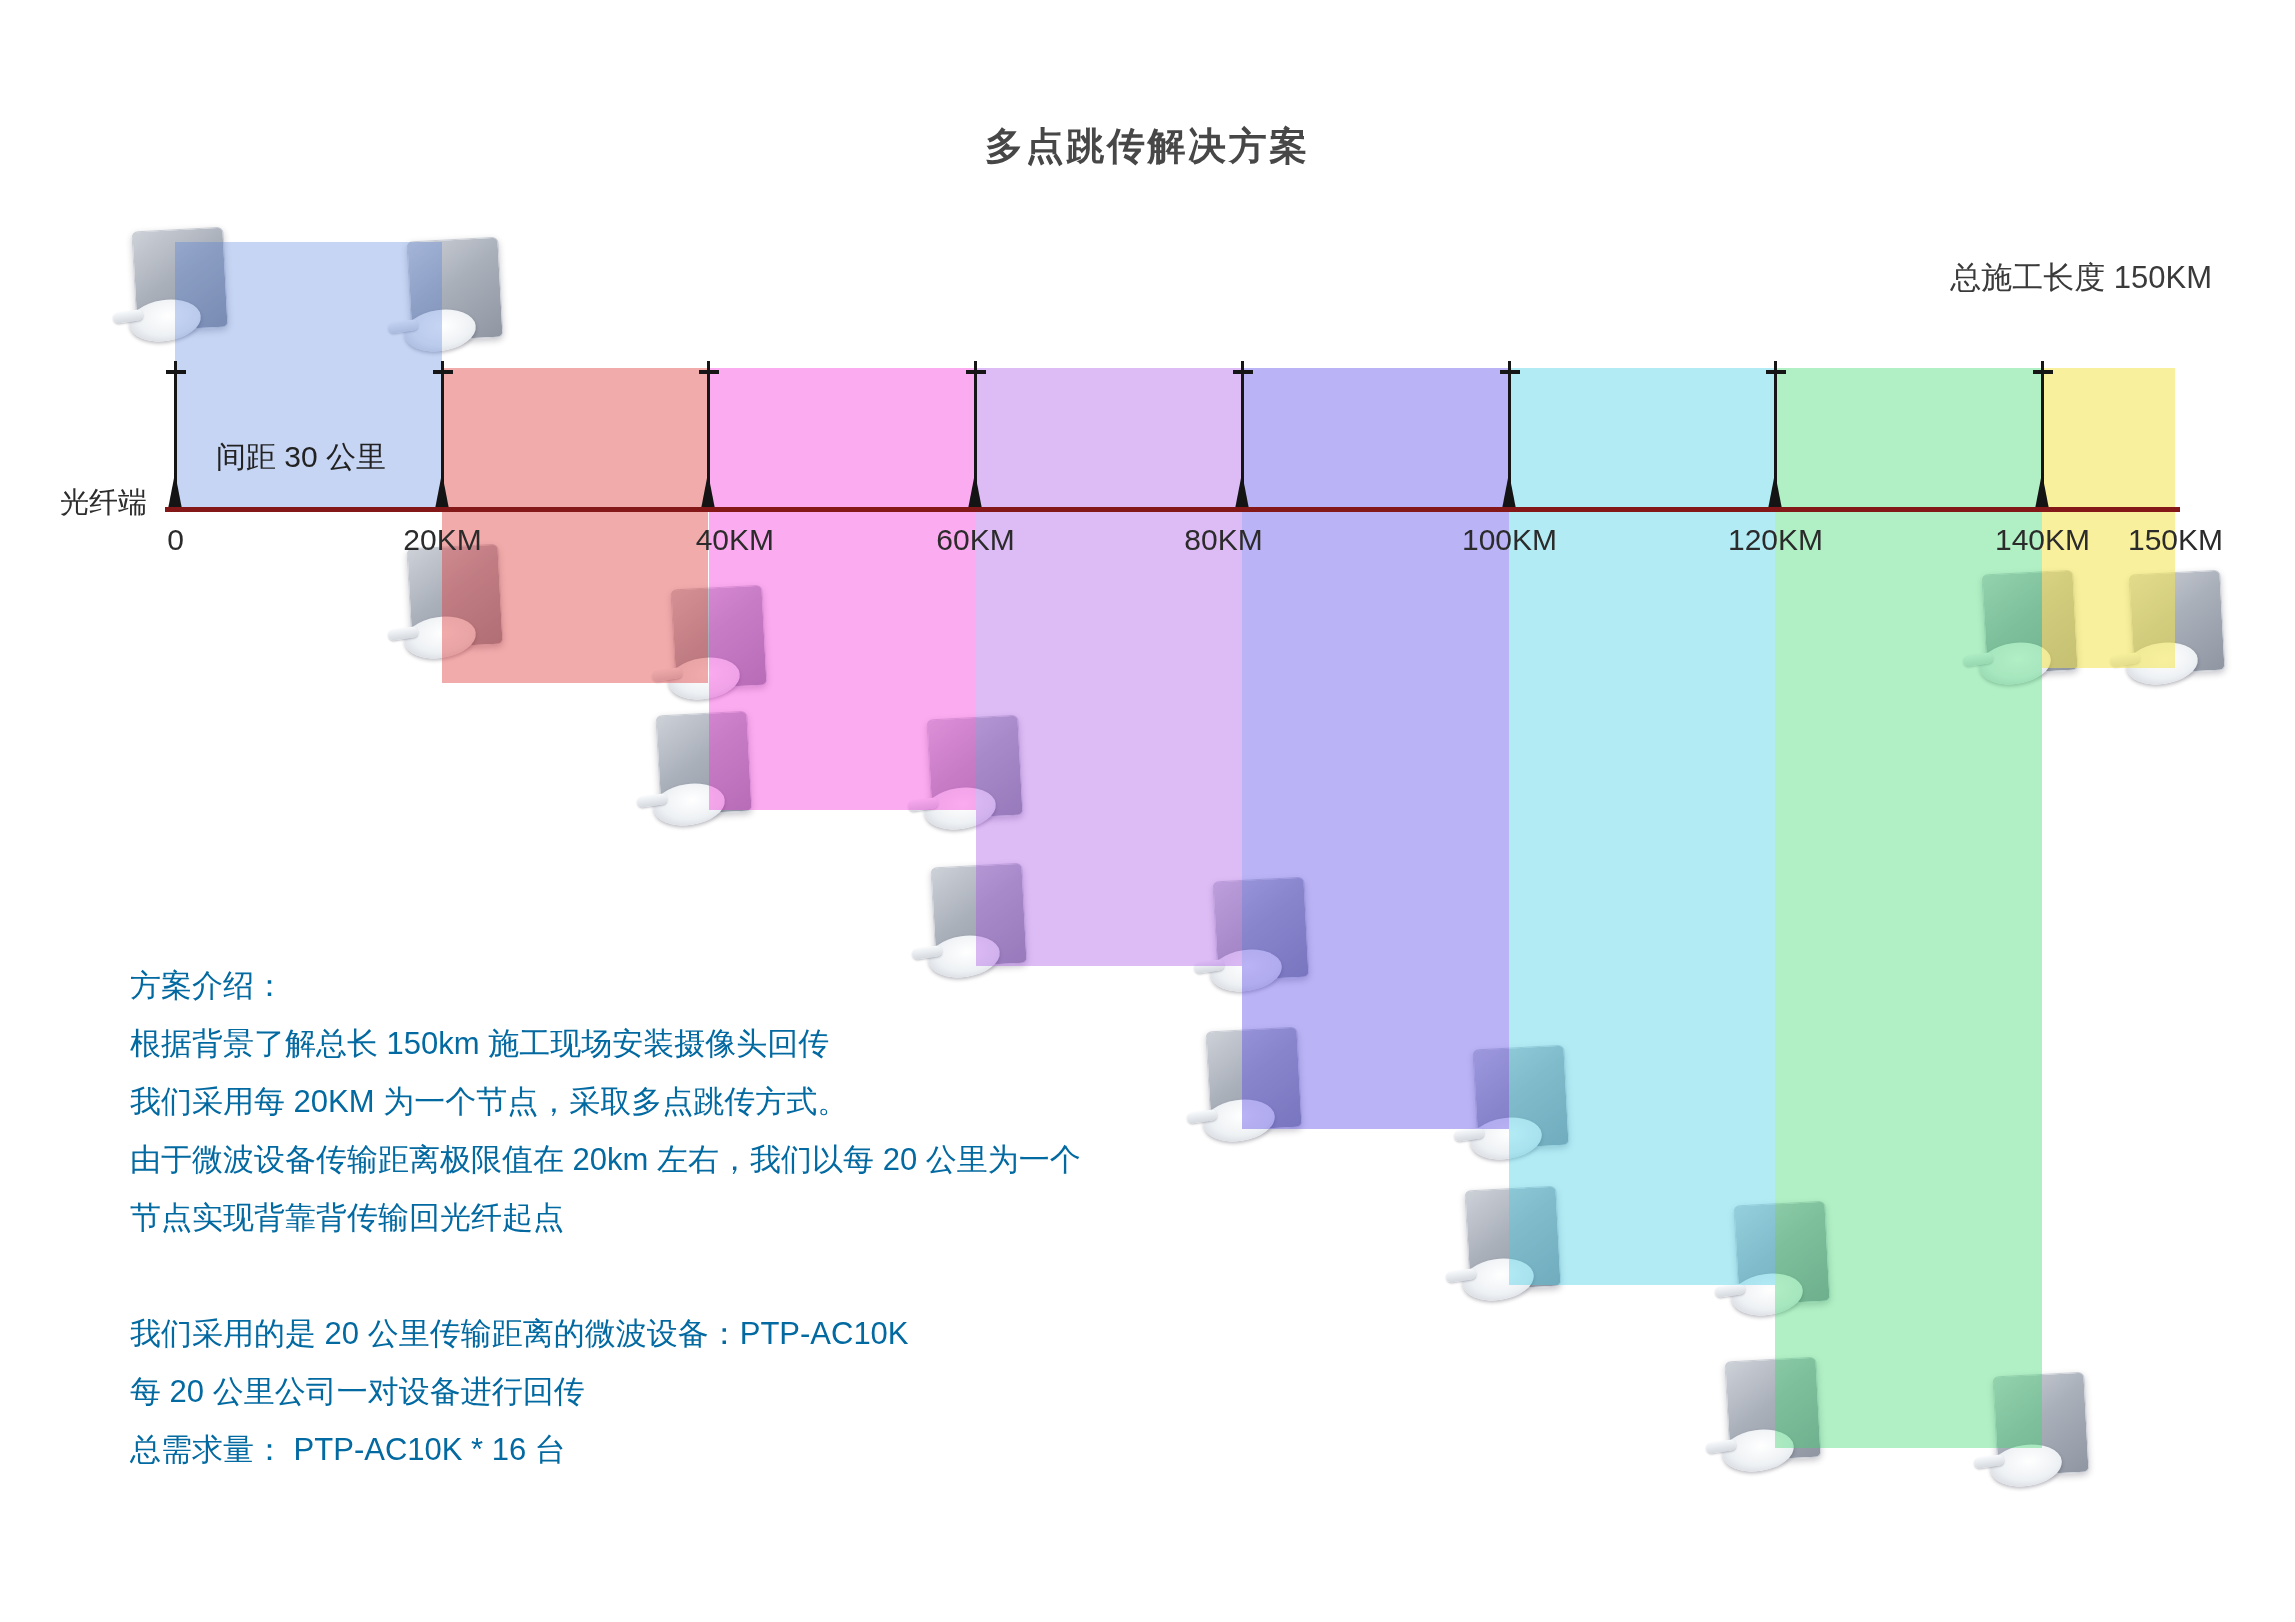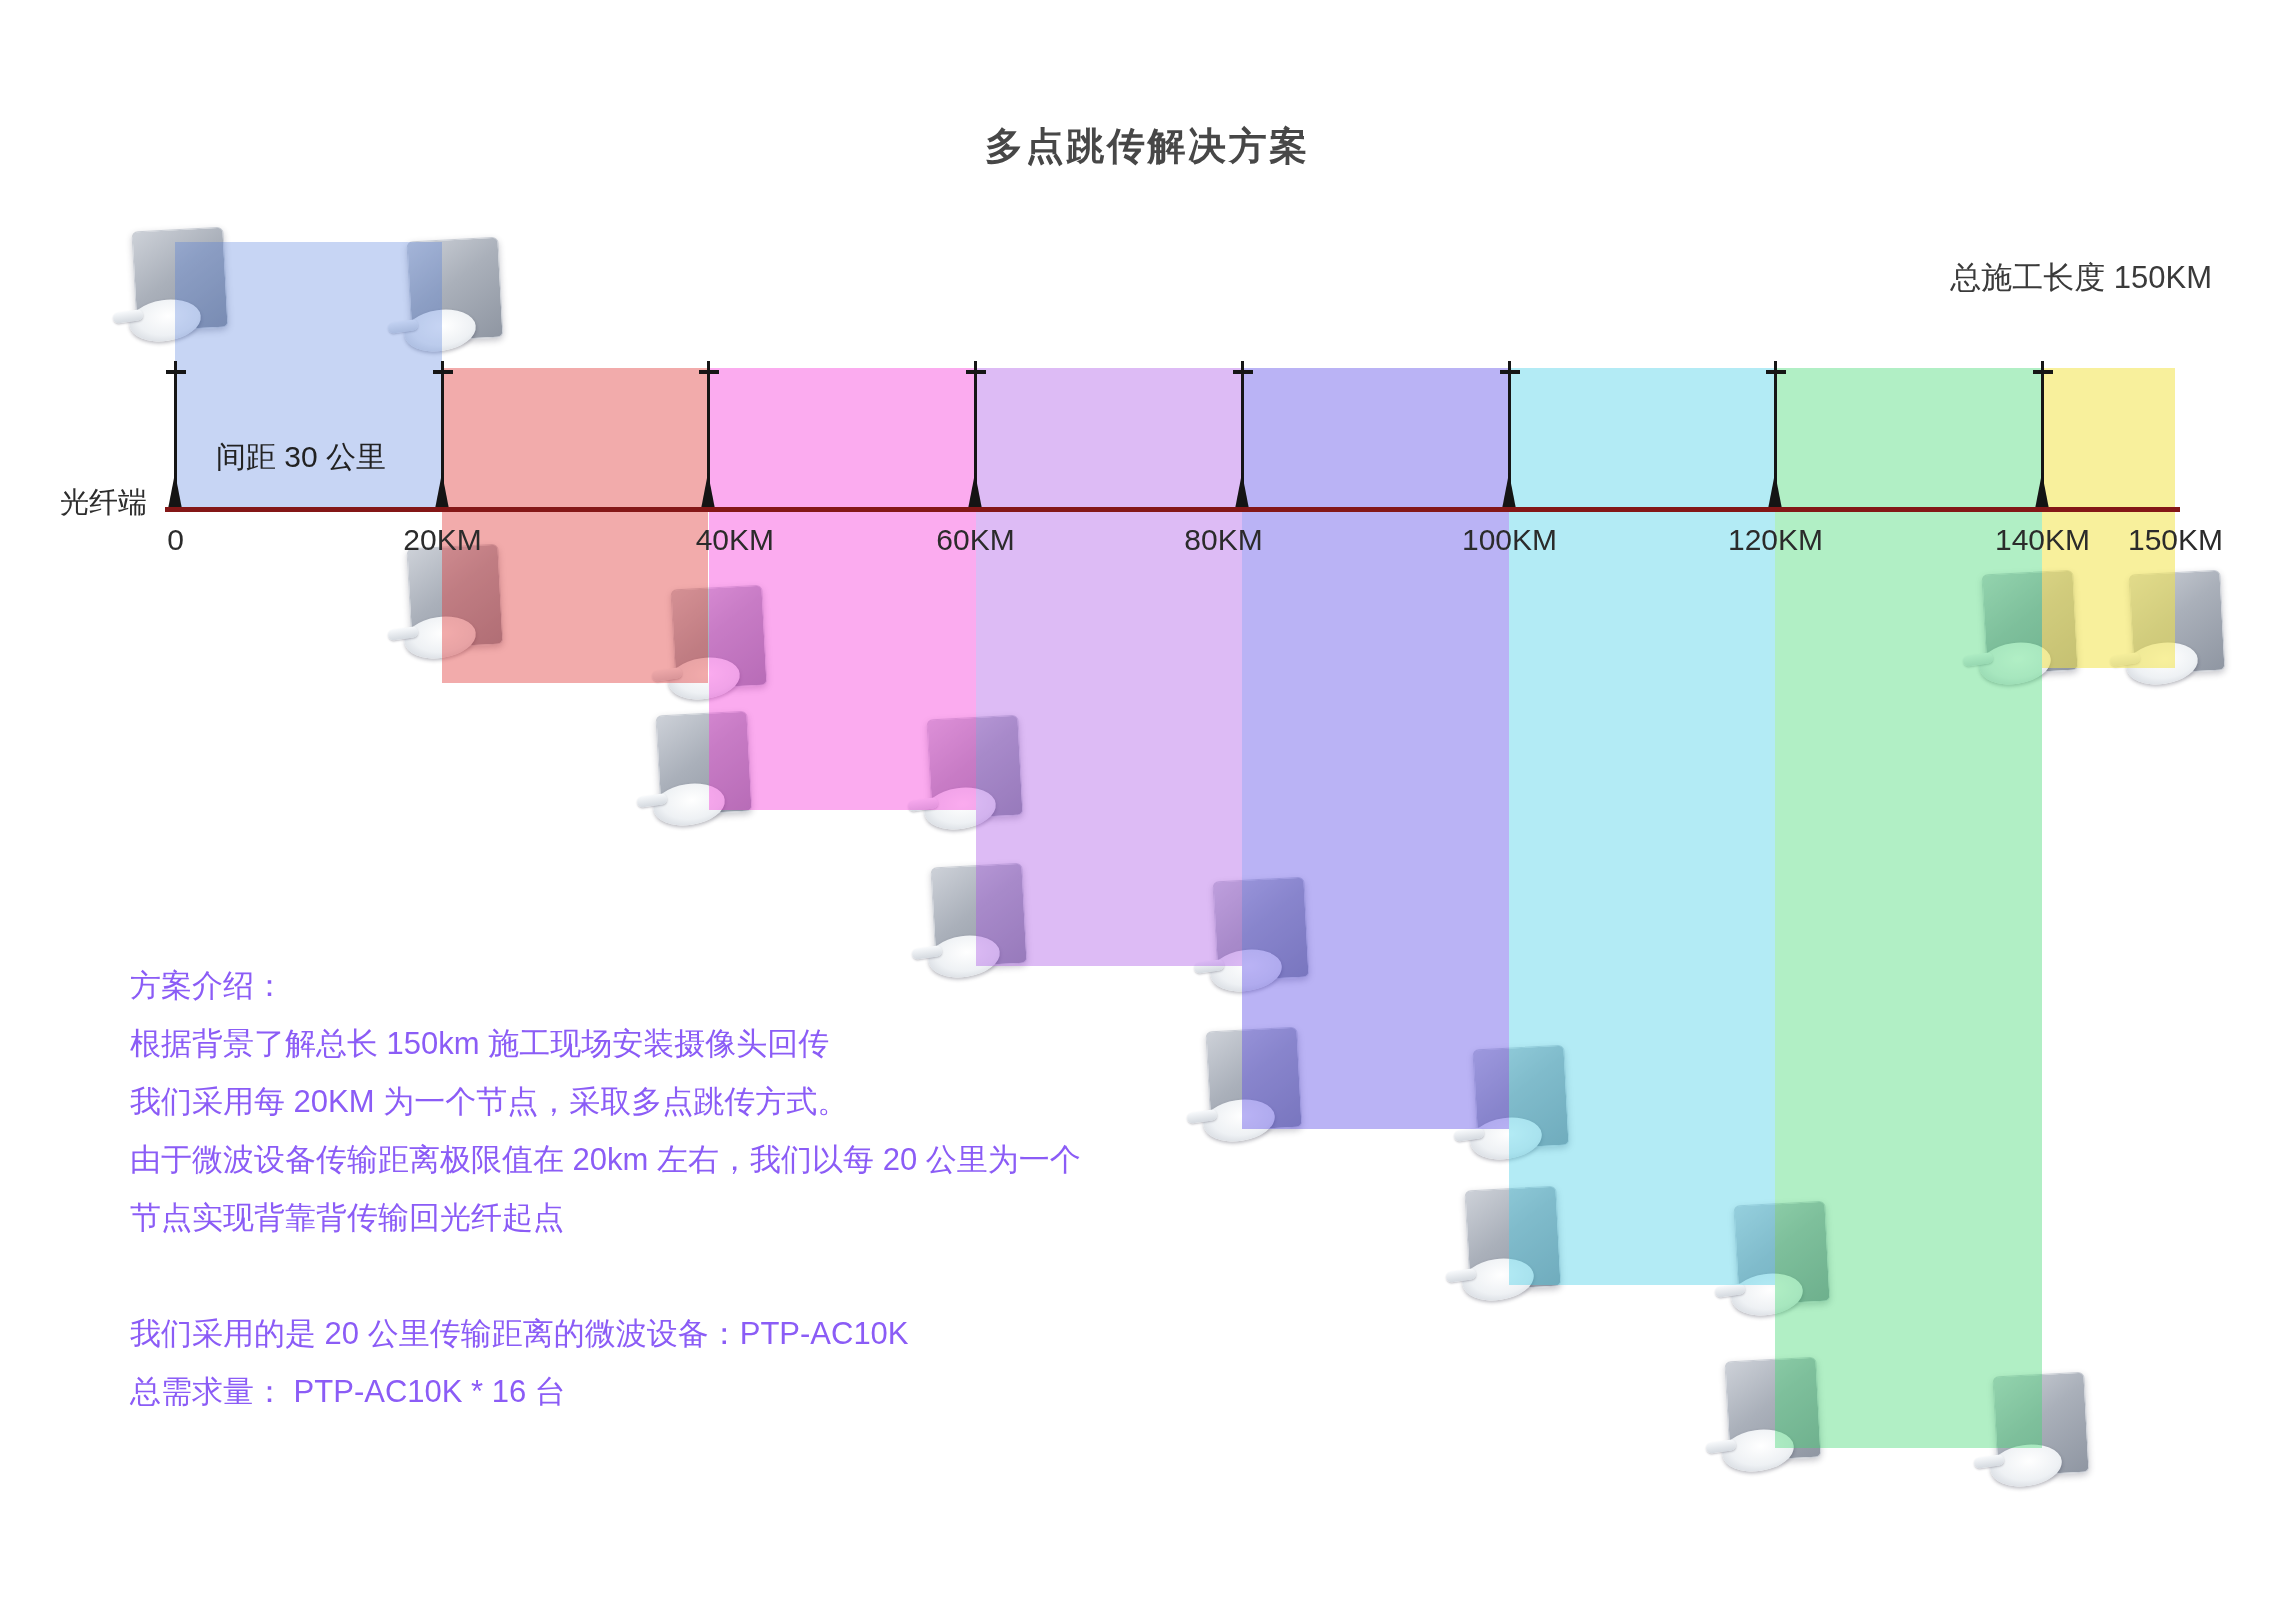--- a/index.html
+++ b/index.html
@@ -78,21 +78,21 @@
   .device .horn{
     position:absolute; left:-5.2px; bottom:29px; width:30px; height:10.5px;
     border-radius:5.2px;
     background:linear-gradient(#f8fafc,#d4d9df);
     box-shadow:0 1.3px 2px rgba(40,40,60,0.25);
     transform:rotate(-8deg);
   }
   
   .desc{
     position:absolute; left:130px; top:957px; width:1112px;
-    font-size:31px; line-height:58px; color:#8b5cf6; z-index:60;
+    font-size:31px; line-height:58px; color:#0369a1; z-index:60;
   }
   .desc-gap{ height:58px; }
 </style>
 </head>
 <body>
 
 <div class="canvas">
 
   <div class="page-title">多点跳传解决方案</div>
   <div class="total-label">总施工长度 150KM</div>
@@ -243,17 +243,18 @@
   <div class="tick-label" style="left:2110px;">150KM</div>
 
   <div class="desc">
     <div class="desc-line">方案介绍：</div>
     <div class="desc-line">根据背景了解总长 150km 施工现场安装摄像头回传</div>
     <div class="desc-line">我们采用每 20KM 为一个节点，采取多点跳传方式。</div>
     <div class="desc-line">由于微波设备传输距离极限值在 20km 左右，我们以每 20 公里为一个</div>
     <div class="desc-line">节点实现背靠背传输回光纤起点</div>
     <div class="desc-gap"></div>
     <div class="desc-line">我们采用的是 20 公里传输距离的微波设备：PTP-AC10K</div>
+    <div class="desc-line">每 20 公里公司一对设备进行回传</div>
     <div class="desc-line">总需求量： PTP-AC10K * 16 台</div>
   </div>
 
 </div>
 
 
 </body></html>

